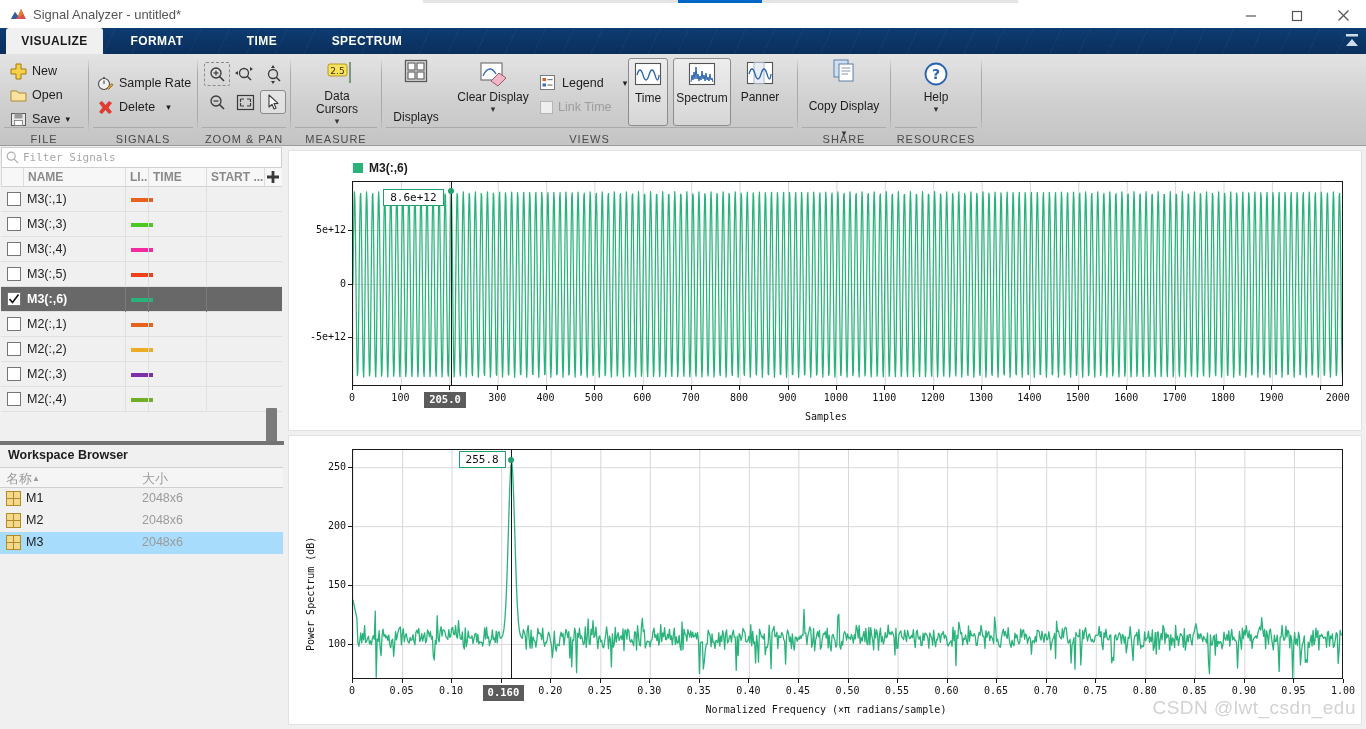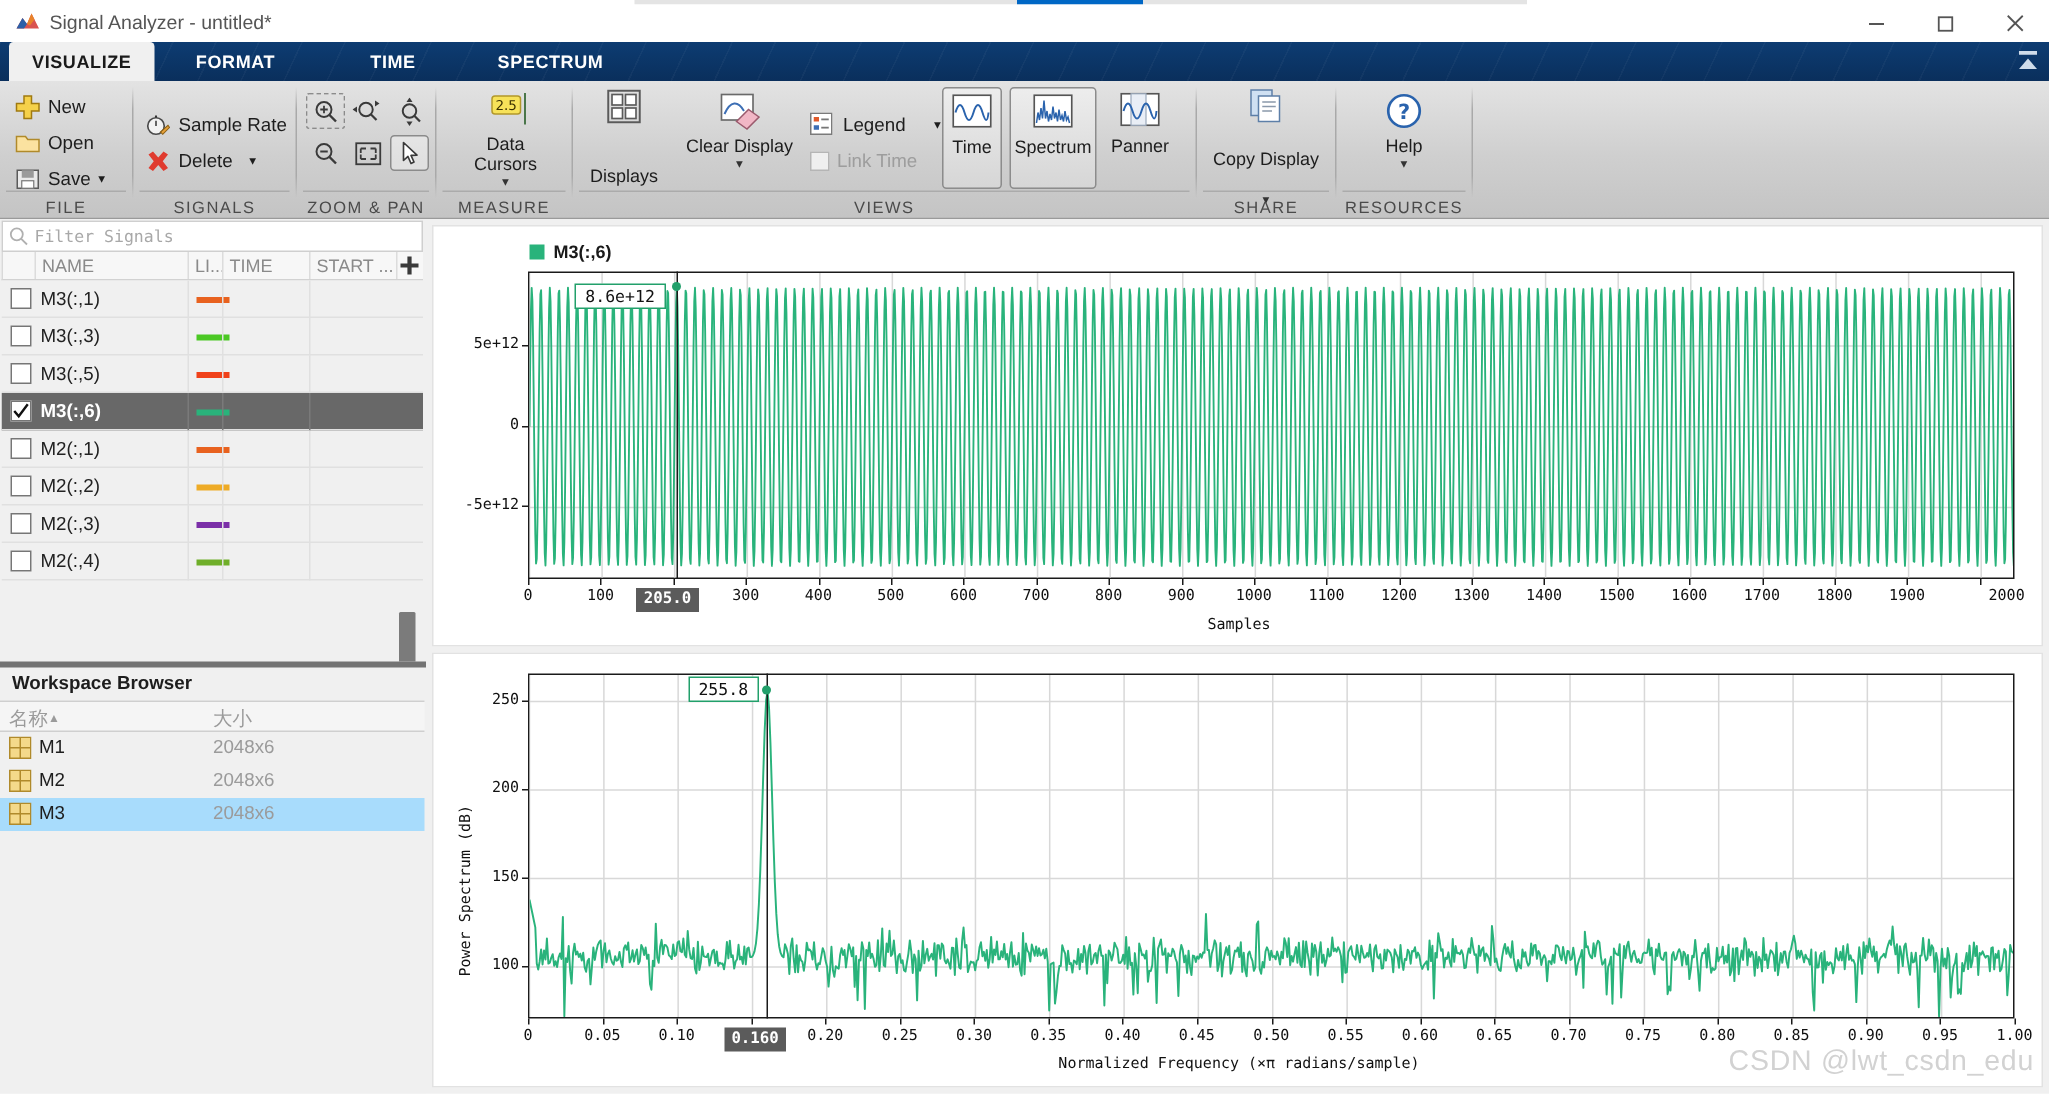--- a/index.html
+++ b/index.html
@@ -106,21 +106,21 @@
   }
   .filterbar .ftext { font-family:"DejaVu Sans Mono", monospace; font-size:11px; color:#a8a8a8; }
 
   .tblhead {
     position:absolute; left:1px; top:22px; width:281px; height:19px;
     background:#f7f7f7; border-bottom:1px solid #d2d2d2; border-left:1px solid #d9d9d9;
   }
   .tblhead .th {
     position:absolute; top:0; height:18px; line-height:18px;
     font-size:12px; color:#8a8a8a; padding-left:4px;
-    border-right:1px solid #dcdcdc; overflow:hidden; white-space:nowrap;
+    border-right:1px solid #dcdcdc; overflow:hidden; white-space:nowrap;font-weight:bold;
   }
   .tblhead .plus { position:absolute; right:2px; top:2px; width:14px; height:14px; color:#333; }
 
   .siglist { position:absolute; left:1px; top:41px; width:281px; height:395px; overflow:hidden; background:#f0f0f0; }
   .sigrow { position:relative; height:25px; border-bottom:1px solid #e0e0e0; }
   .sigrow .cb {
     position:absolute; left:6px; top:5px; width:14px; height:14px;
     background:#fff; border:1px solid #767676;
   }
   .sigrow .cb svg { display:block; }
@@ -519,20 +519,28 @@
           <div class="nm">M3(:,1)</div>
           <div class="swatch" style="background:#e8621f"></div>
           <div class="c2"></div>
           <div class="c3"></div>
         </div>
         <div class="sigrow">
           <div class="cb"></div>
           <div class="c1"></div>
           <div class="nm">M3(:,3)</div>
           <div class="swatch" style="background:#4bc824"></div>
+          <div class="c2"></div>
+          <div class="c3"></div>
+        </div>
+        <div class="sigrow">
+          <div class="cb"></div>
+          <div class="c1"></div>
+          <div class="nm">M3(:,4)</div>
+          <div class="swatch" style="background:#f52aa0"></div>
           <div class="c2"></div>
           <div class="c3"></div>
         </div>
         <div class="sigrow">
           <div class="cb"></div>
           <div class="c1"></div>
           <div class="nm">M3(:,5)</div>
           <div class="swatch" style="background:#f0411a"></div>
           <div class="c2"></div>
           <div class="c3"></div>

